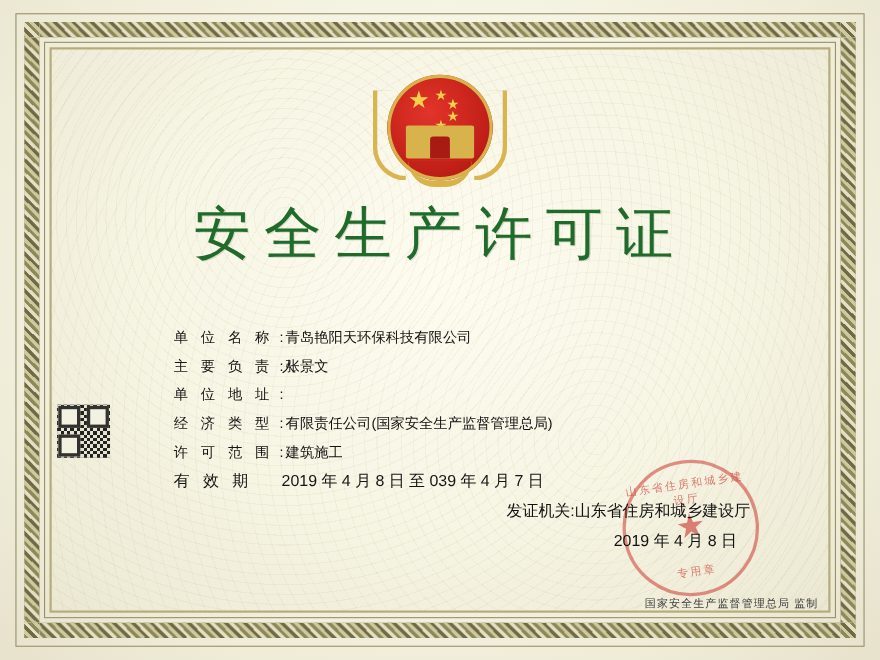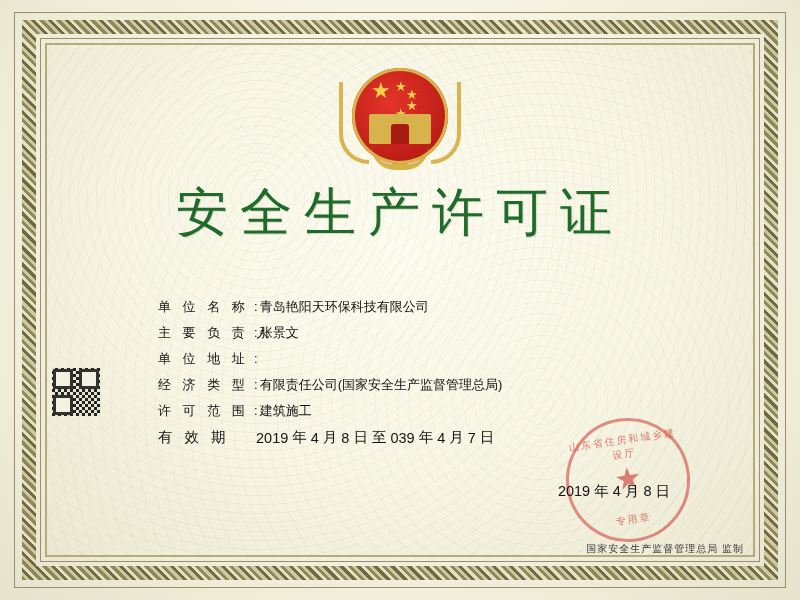--- a/index.html
+++ b/index.html
@@ -357,20 +357,23 @@
     <div class="qr-corner qr-c1"></div>
     <div class="qr-corner qr-c2"></div>
     <div class="qr-corner qr-c3"></div>
   </div>
 
   <div class="seal">
     <div class="seal-text-top">山东省住房和城乡建设厅</div>
     <div class="seal-text-bottom">专用章</div>
   </div>
 
+  <div class="issuer">
+    <span>发证机关</span><span>:</span><span>山东省住房和城乡建设厅</span>
+  </div>
 
   <div class="issue-date">
     <span>2019</span>
     <span>年</span>
     <span>4</span>
     <span>月</span>
     <span>8</span>
     <span>日</span>
   </div>
 

